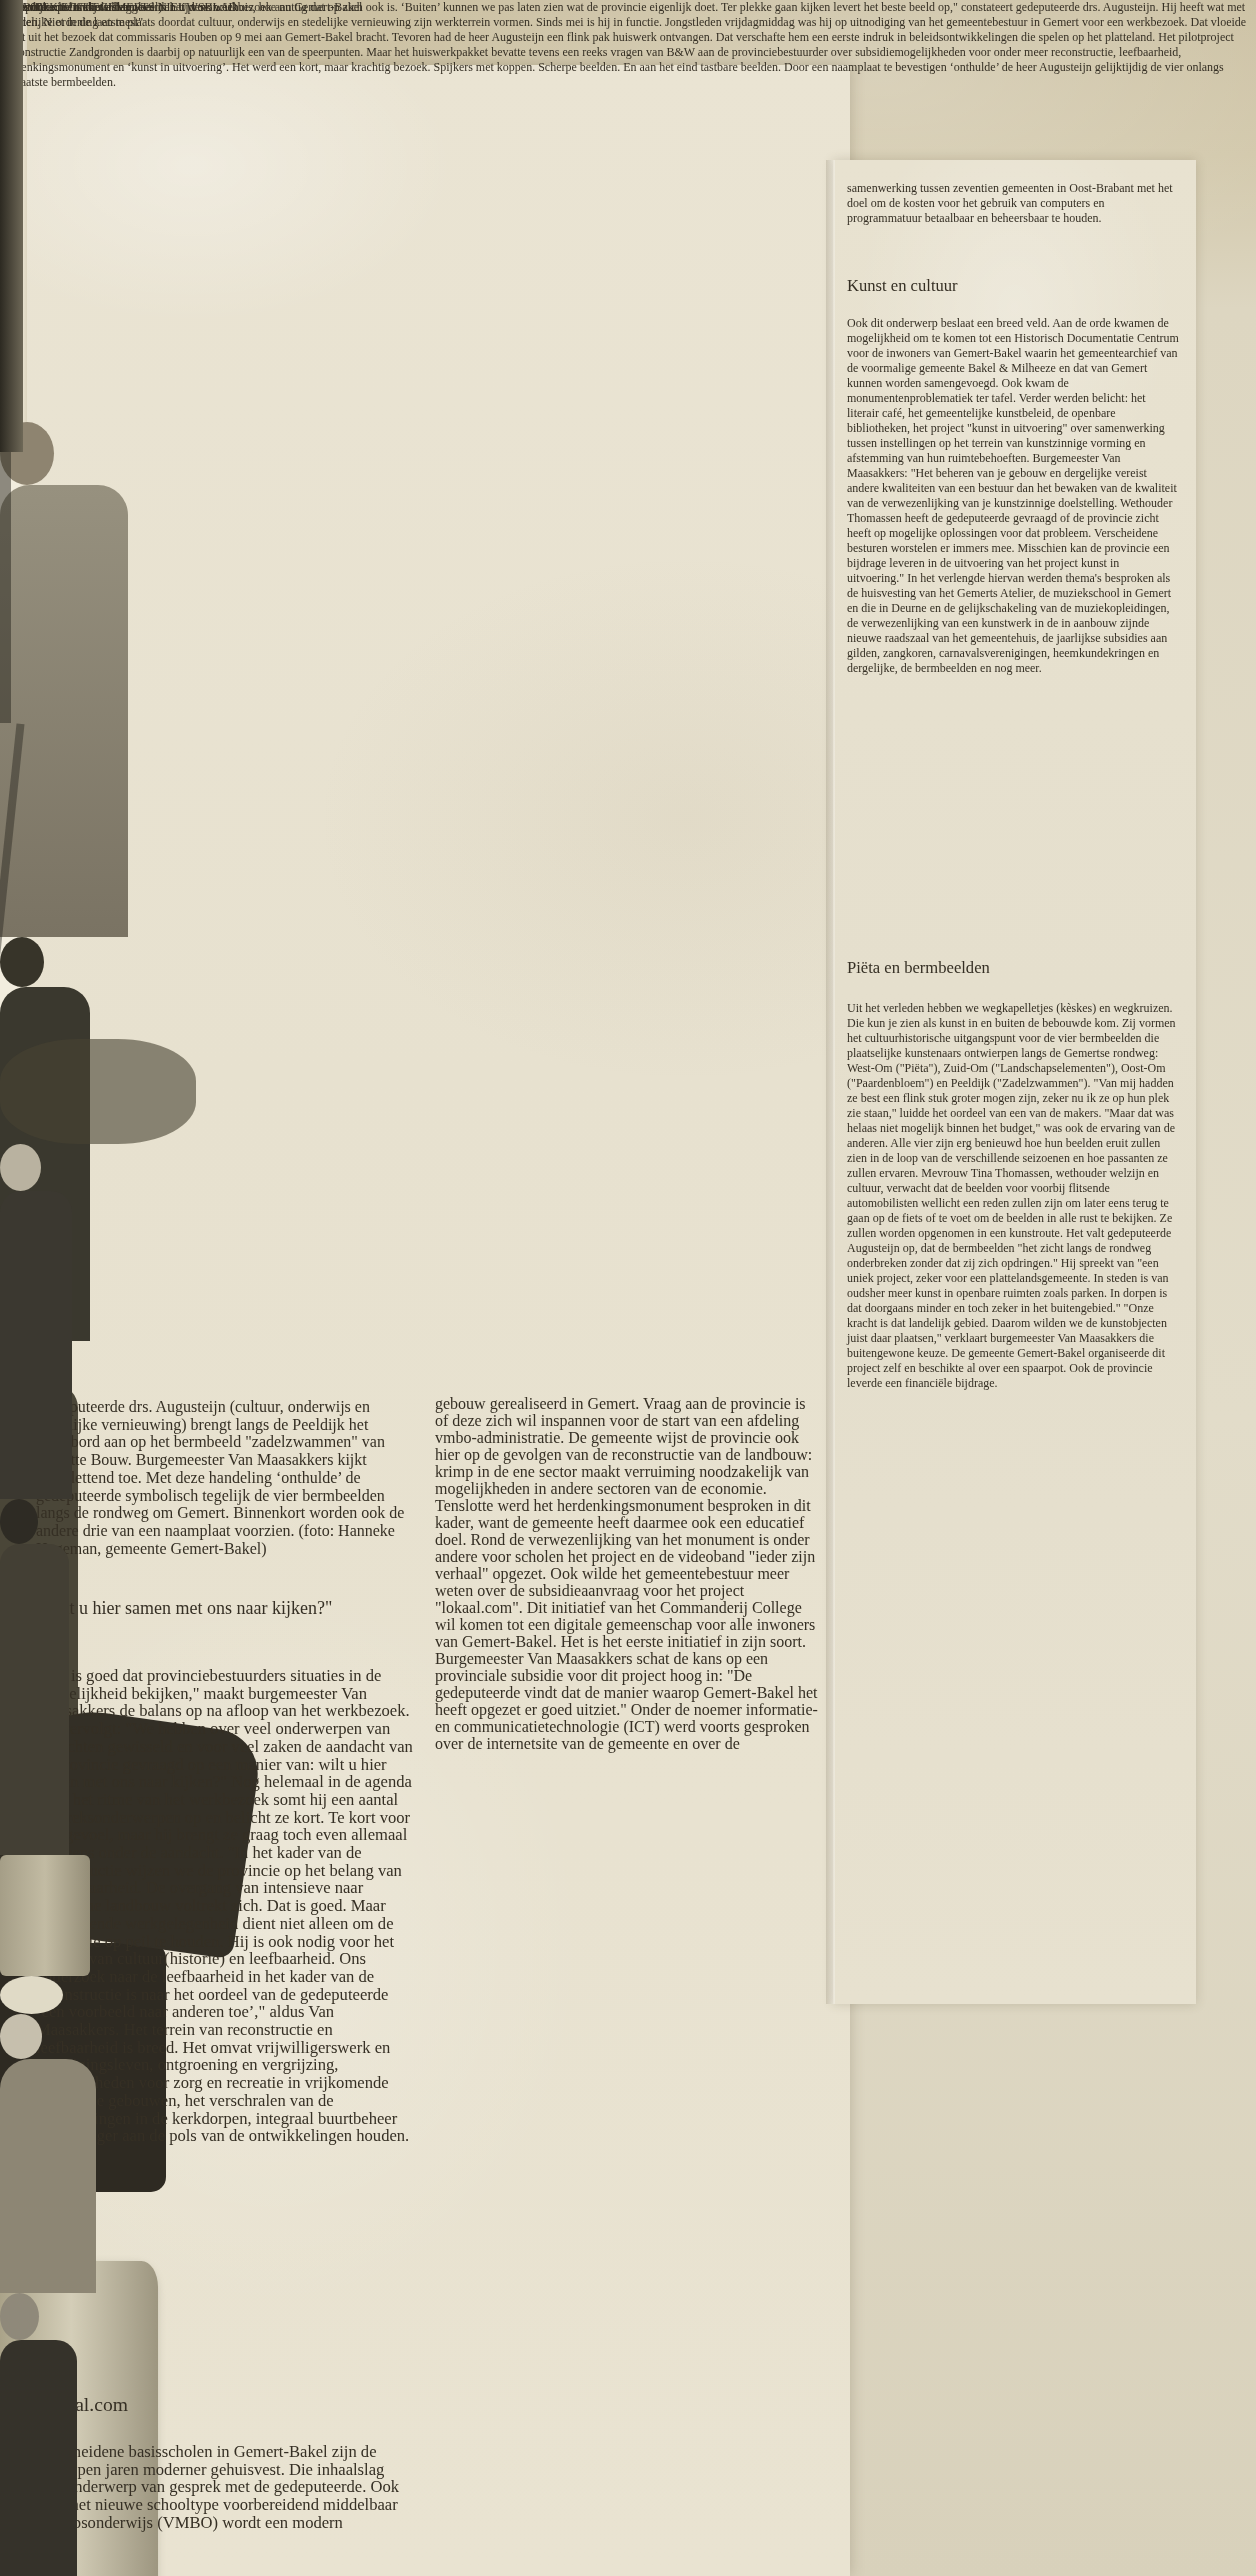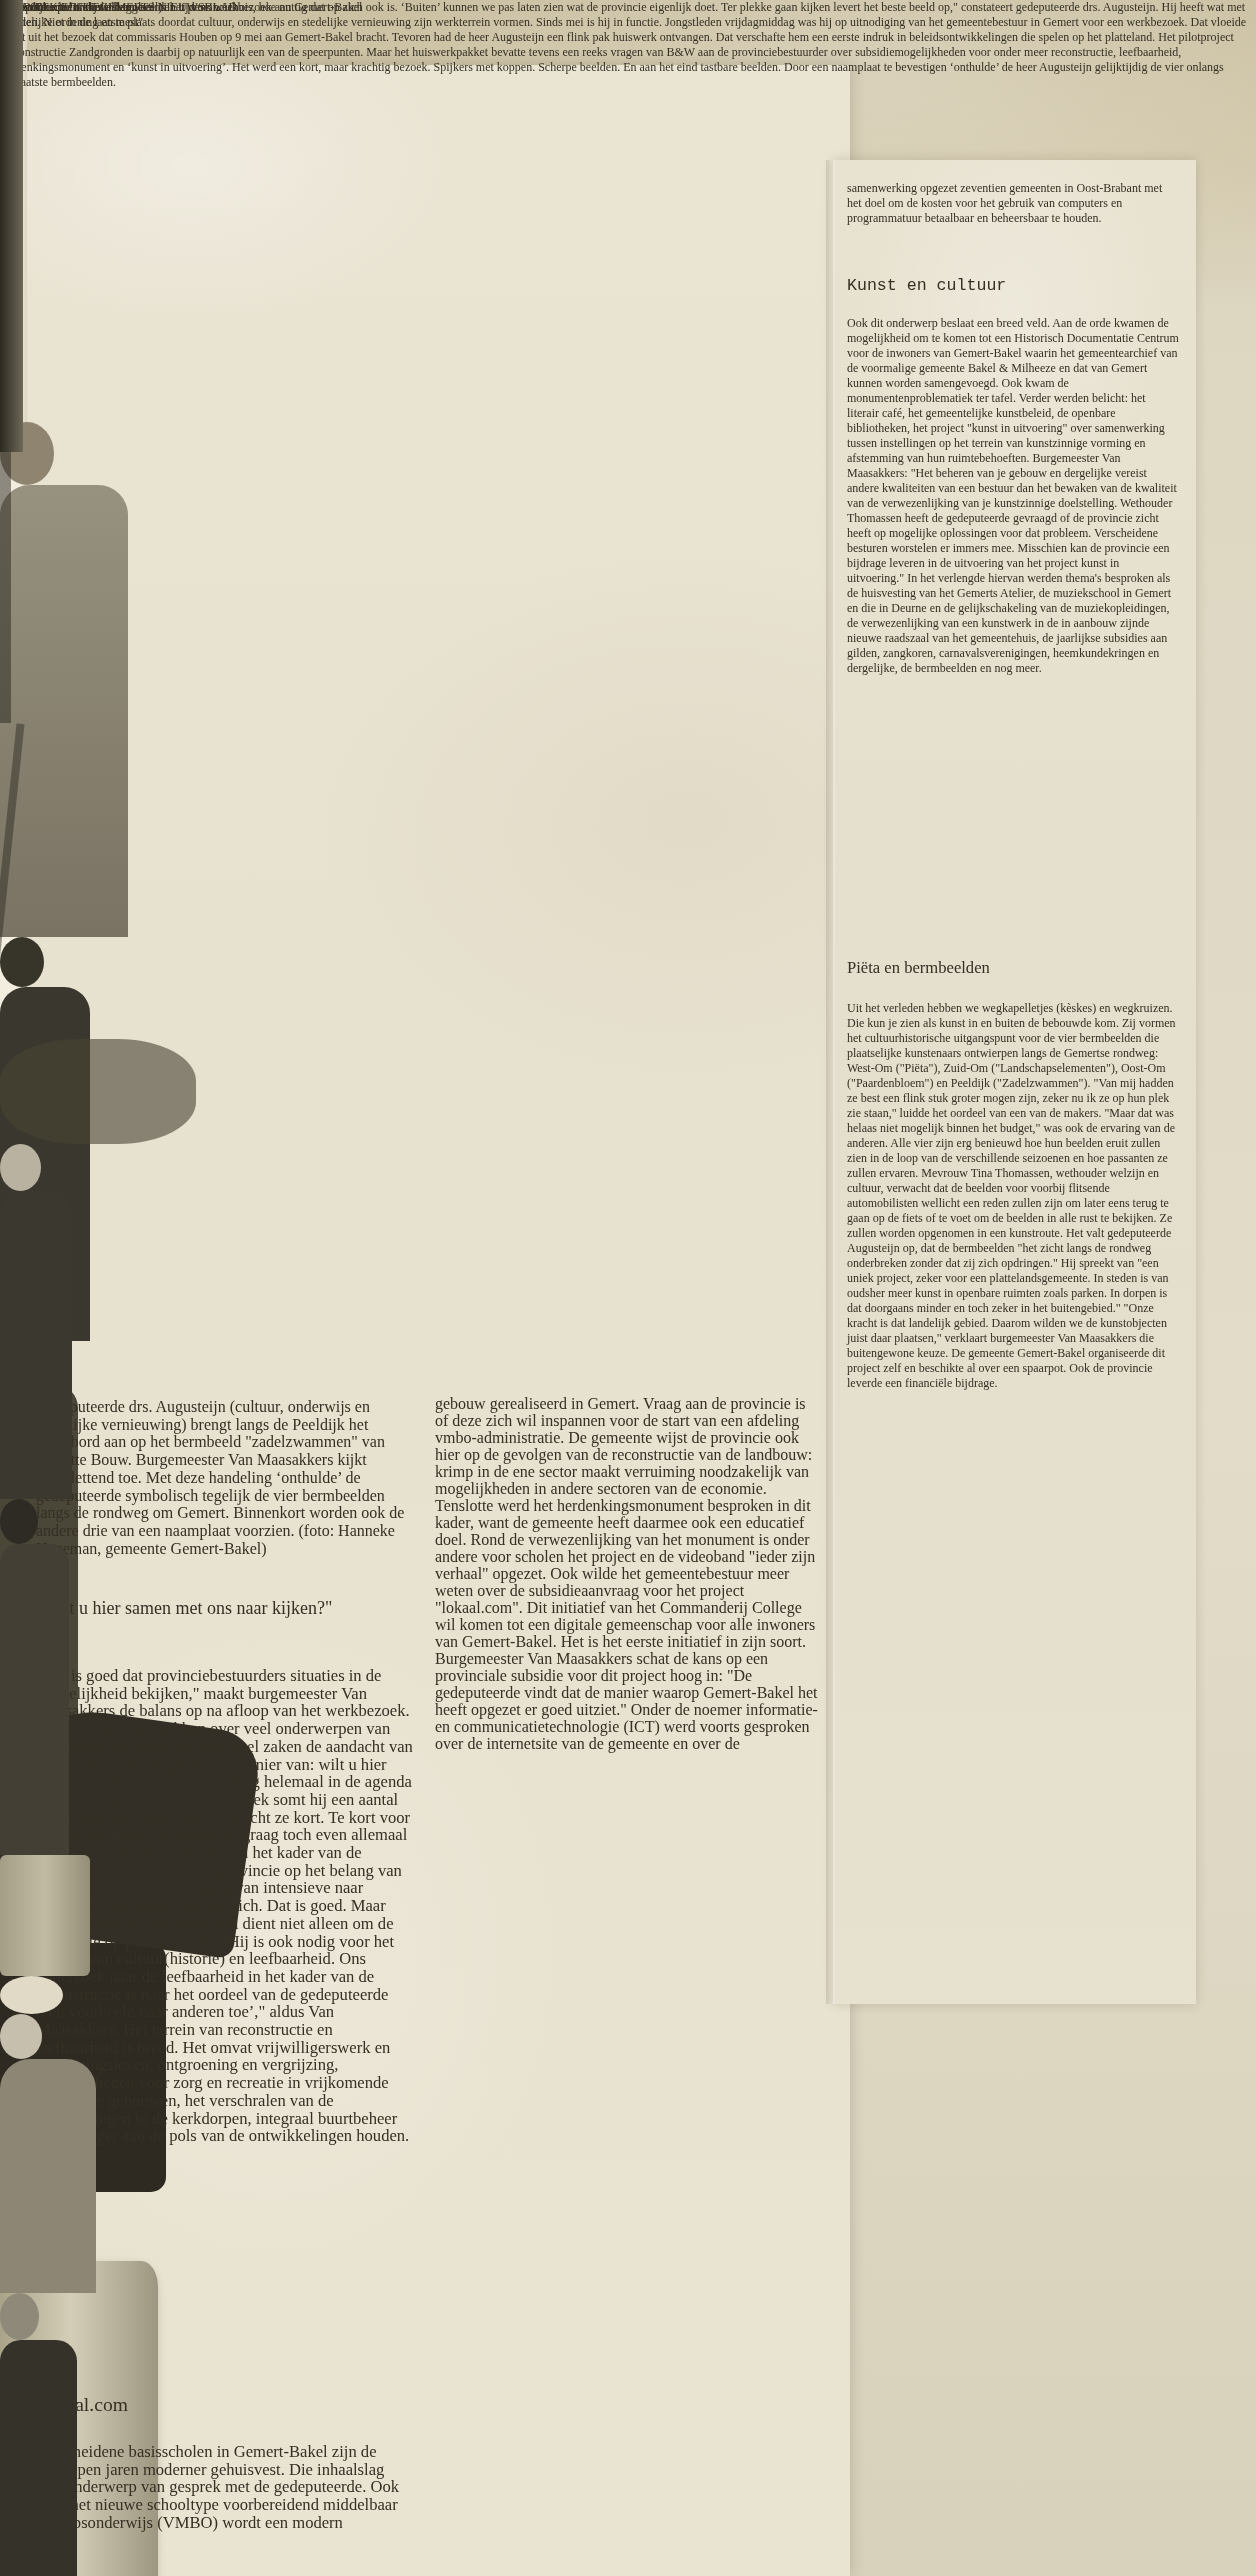--- a/index.html
+++ b/index.html
@@ -122,22 +122,22 @@
   </div>
 
   <div class="abs caption" style="left:36px;top:1398px;width:377px;height:188px;font-size:16px;line-height:17.7px;">Gedeputeerde drs. Augusteijn (cultuur, onderwijs en stedelijke vernieuwing) brengt langs de Peeldijk het naambord aan op het bermbeeld "zadelzwammen" van Annette Bouw. Burgemeester Van Maasakkers kijkt nauwlettend toe. Met deze handeling ‘onthulde’ de gedeputeerde symbolisch tegelijk de vier bermbeelden langs de rondweg om Gemert. Binnenkort worden ook de andere drie van een naamplaat voorzien. (foto: Hanneke Hegeman, gemeente Gemert-Bakel)</div>
   <div class="abs sechead" style="left:36px;top:1597px;width:377px;font-size:18px;line-height:1.3;">"Wilt u hier samen met ons naar kijken?"</div>
   <div class="abs bodytxt" style="left:36px;top:1667px;width:377px;height:708px;font-size:16.6px;line-height:17.7px;">"Het is goed dat provinciebestuurders situaties in de werkelijkheid bekijken," maakt burgemeester Van Maasakkers de balans op na afloop van het werkbezoek. Hij vervolgt: "We hebben over veel onderwerpen van gedachten gewisseld en voor veel zaken de aandacht van de provincie gevraagd op een manier van: wilt u hier samen met ons naar kijken?" Nog helemaal in de agenda en in het ritme van het werkbezoek somt hij een aantal gespreksonderwerpen op en belicht ze kort. Te kort voor zijn gevoel, maar hij brengt ze graag toch even allemaal nog eens onder de aandacht. "In het kader van de reconstructie wijzen we de provincie op het belang van de leefbaarheid. De overgang van intensieve naar duurzame landbouw voltrekt zich. Dat is goed. Maar vervangende werkgelegenheid dient niet alleen om de economie op peil te houden. Hij is ook nodig voor het behoud van cultuur(historie) en leefbaarheid. Ons onderzoek naar de leefbaarheid in het kader van de reconstructie is naar het oordeel van de gedeputeerde ‘een voorbeeld naar anderen toe’," aldus Van Maasakkers. Het terrein van reconstructie en leefbaarheid is breed. Het omvat vrijwilligerswerk en verenigingsleven, ontgroening en vergrijzing, mogelijkheden voor zorg en recreatie in vrijkomende agrarische gebouwen, het verschralen van de voorzieningen in de kerkdorpen, integraal buurtbeheer en de vinger aan de pols van de ontwikkelingen houden.</div>
   <div class="abs sechead" style="left:36px;top:2394px;width:377px;font-size:19.6px;">Locaal.com</div>
   <div class="abs bodytxt" style="left:36px;top:2443px;width:377px;height:133px;font-size:16.6px;line-height:17.7px;">Verscheidene basisscholen in Gemert-Bakel zijn de afgelopen jaren moderner gehuisvest. Die inhaalslag was onderwerp van gesprek met de gedeputeerde. Ook voor het nieuwe schooltype voorbereidend middelbaar beroepsonderwijs (VMBO) wordt een modern</div>
 
   <div class="abs bodytxt" style="left:435px;top:1395px;width:383px;height:536px;font-size:16px;line-height:17px;">gebouw gerealiseerd in Gemert. Vraag aan de provincie is of deze zich wil inspannen voor de start van een afdeling vmbo-administratie. De gemeente wijst de provincie ook hier op de gevolgen van de reconstructie van de landbouw: krimp in de ene sector maakt verruiming noodzakelijk van mogelijkheden in andere sectoren van de economie. Tenslotte werd het herdenkingsmonument besproken in dit kader, want de gemeente heeft daarmee ook een educatief doel. Rond de verwezenlijking van het monument is onder andere voor scholen het project en de videoband "ieder zijn verhaal" opgezet. Ook wilde het gemeentebestuur meer weten over de subsidieaanvraag voor het project "lokaal.com". Dit initiatief van het Commanderij College wil komen tot een digitale gemeenschap voor alle inwoners van Gemert-Bakel. Het is het eerste initiatief in zijn soort. Burgemeester Van Maasakkers schat de kans op een provinciale subsidie voor dit project hoog in: "De gedeputeerde vindt dat de manier waarop Gemert-Bakel het heeft opgezet er goed uitziet." Onder de noemer informatie- en communicatietechnologie (ICT) werd voorts gesproken over de internetsite van de gemeente en over de</div>
 
-  <div class="abs c3txt" style="left:847px;top:181px;width:332px;height:68px;">samenwerking opgezet zeventien gemeenten in Oost-Brabant met het doel om de kosten voor het gebruik van computers en programmatuur betaalbaar en beheersbaar te houden.</div>
-  <div class="abs sechead" style="left:847px;top:276px;width:332px;font-size:16.6px;font-family:Liberation Mono, monospace;">Kunst en cultuur</div>
+  <div class="abs c3txt" style="left:847px;top:181px;width:332px;height:68px;">samenwerking tussen zeventien gemeenten in Oost-Brabant met het doel om de kosten voor het gebruik van computers en programmatuur betaalbaar en beheersbaar te houden.</div>
+  <div class="abs sechead" style="left:847px;top:276px;width:332px;font-size:16.6px;">Kunst en cultuur</div>
   <div class="abs c3txt" style="left:847px;top:316px;width:332px;height:618px;">Ook dit onderwerp beslaat een breed veld. Aan de orde kwamen de mogelijkheid om te komen tot een Historisch Documentatie Centrum voor de inwoners van Gemert-Bakel waarin het gemeentearchief van de voormalige gemeente Bakel &amp; Milheeze en dat van Gemert kunnen worden samengevoegd. Ook kwam de monumentenproblematiek ter tafel. Verder werden belicht: het literair café, het gemeentelijke kunstbeleid, de openbare bibliotheken, het project "kunst in uitvoering" over samenwerking tussen instellingen op het terrein van kunstzinnige vorming en afstemming van hun ruimtebehoeften. Burgemeester Van Maasakkers: "Het beheren van je gebouw en dergelijke vereist andere kwaliteiten van een bestuur dan het bewaken van de kwaliteit van de verwezenlijking van je kunstzinnige doelstelling. Wethouder Thomassen heeft de gedeputeerde gevraagd of de provincie zicht heeft op mogelijke oplossingen voor dat probleem. Verscheidene besturen worstelen er immers mee. Misschien kan de provincie een bijdrage leveren in de uitvoering van het project kunst in uitvoering." In het verlengde hiervan werden thema's besproken als de huisvesting van het Gemerts Atelier, de muziekschool in Gemert en die in Deurne en de gelijkschakeling van de muziekopleidingen, de verwezenlijking van een kunstwerk in de in aanbouw zijnde nieuwe raadszaal van het gemeentehuis, de jaarlijkse subsidies aan gilden, zangkoren, carnavalsverenigingen, heemkundekringen en dergelijke, de bermbeelden en nog meer.</div>
   <div class="abs sechead" style="left:847px;top:958px;width:332px;font-size:16.6px;">Piëta en bermbeelden</div>
   <div class="abs c3txt" style="left:847px;top:1001px;width:332px;height:784px;">Uit het verleden hebben we wegkapelletjes (kèskes) en wegkruizen. Die kun je zien als kunst in en buiten de bebouwde kom. Zij vormen het cultuurhistorische uitgangspunt voor de vier bermbeelden die plaatselijke kunstenaars ontwierpen langs de Gemertse rondweg: West-Om ("Piëta"), Zuid-Om ("Landschapselementen"), Oost-Om ("Paardenbloem") en Peeldijk ("Zadelzwammen"). "Van mij hadden ze best een flink stuk groter mogen zijn, zeker nu ik ze op hun plek zie staan," luidde het oordeel van een van de makers. "Maar dat was helaas niet mogelijk binnen het budget," was ook de ervaring van de anderen. Alle vier zijn erg benieuwd hoe hun beelden eruit zullen zien in de loop van de verschillende seizoenen en hoe passanten ze zullen ervaren. Mevrouw Tina Thomassen, wethouder welzijn en cultuur, verwacht dat de beelden voor voorbij flitsende automobilisten wellicht een reden zullen zijn om later eens terug te gaan op de fiets of te voet om de beelden in alle rust te bekijken. Ze zullen worden opgenomen in een kunstroute. Het valt gedeputeerde Augusteijn op, dat de bermbeelden "het zicht langs de rondweg onderbreken zonder dat zij zich opdringen." Hij spreekt van "een uniek project, zeker voor een plattelandsgemeente. In steden is van oudsher meer kunst in openbare ruimten zoals parken. In dorpen is dat doorgaans minder en toch zeker in het buitengebied." "Onze kracht is dat landelijk gebied. Daarom wilden we de kunstobjecten juist daar plaatsen," verklaart burgemeester Van Maasakkers die buitengewone keuze. De gemeente Gemert-Bakel organiseerde dit project zelf en beschikte al over een spaarpot. Ook de provincie leverde een financiële bijdrage.</div>
 
   <div class="abs photo photo2">
     <div class="ph-el blur" style="left:335px;top:0;width:22.6px;height:452px;background:linear-gradient(90deg,#2c2921,#6e6857);"></div>
     <div class="ph-el blur" style="left:663px;top:0;width:10.5px;height:271px;background:rgba(40,38,30,.5);"></div>
     <div class="ph-el blur" style="left:716px;top:0;width:7.5px;height:316px;background:rgba(40,38,30,.45);transform:rotate(6deg);"></div>
     <div class="ph-el blur" style="left:45px;top:90px;width:196px;height:105px;border-radius:40%;background:rgba(72,66,50,.6);"></div>
     <div class="ph-el blur" style="left:151px;top:241px;width:41px;height:47px;border-radius:50%;background:#b9b2a0;"></div>

